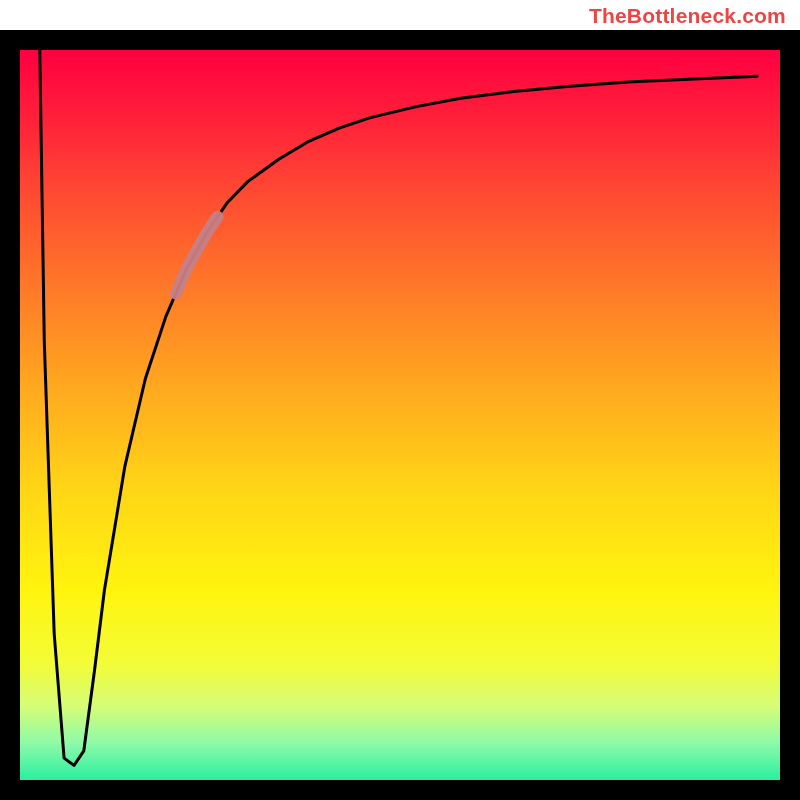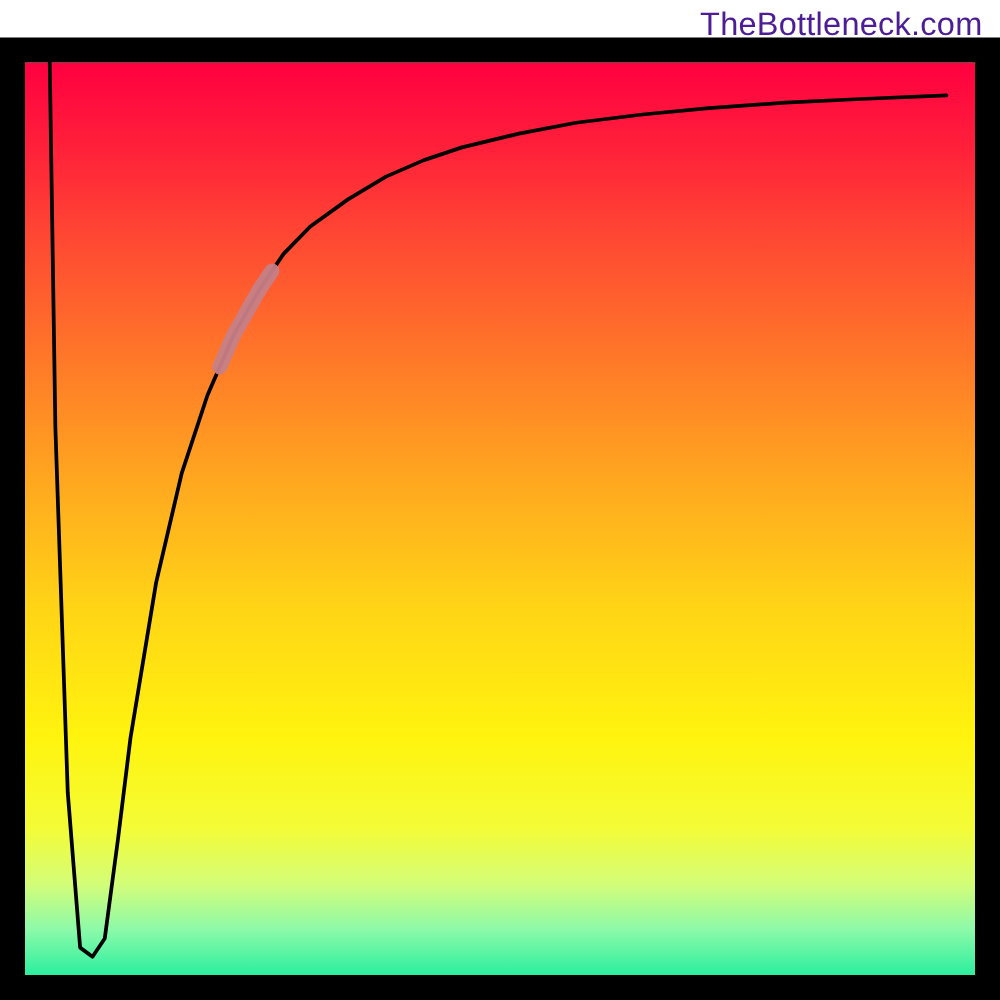--- a/index.html
+++ b/index.html
@@ -3,23 +3,23 @@
 <meta charset="utf-8">
 <style>
   * { margin: 0; padding: 0; box-sizing: border-box; }
   html, body { width: 800px; height: 800px; overflow: hidden; background: #fff; }
   .wrap { position: relative; width: 800px; height: 800px; }
   .attribution {
     position: absolute;
     top: 4px;
     right: 14px;
     font-family: Arial, Helvetica, sans-serif;
-    font-size: 26px;
-    color: #4c1d95;
-    font-weight: 400;
+    font-size: 21px;
+    color: #ef4444;
+    font-weight: 700;
     letter-spacing: 0.2px;
   }
   .plot {
     position: absolute;
     left: 0;
     top: 30px;
     width: 800px;
     height: 770px;
   }
   .inner-border {

